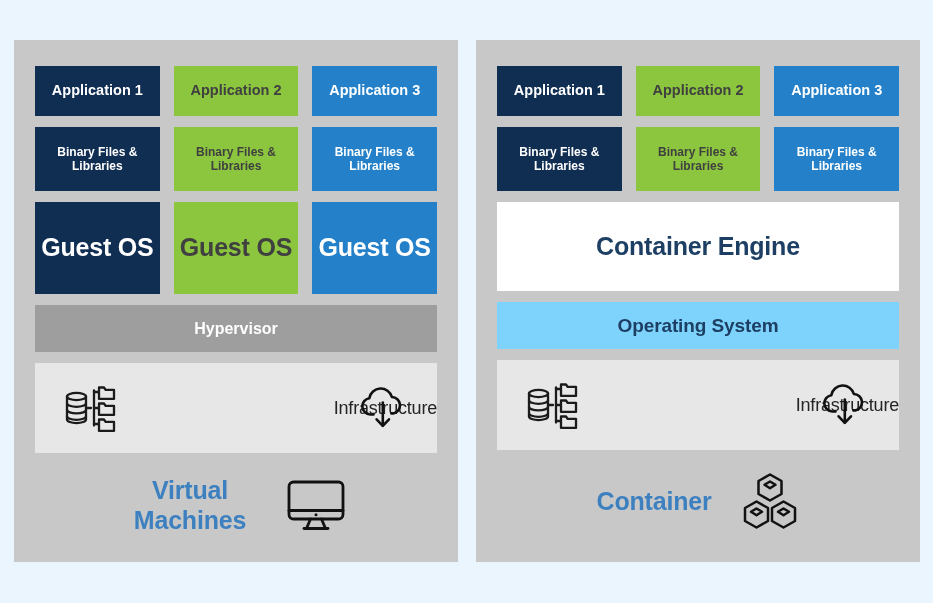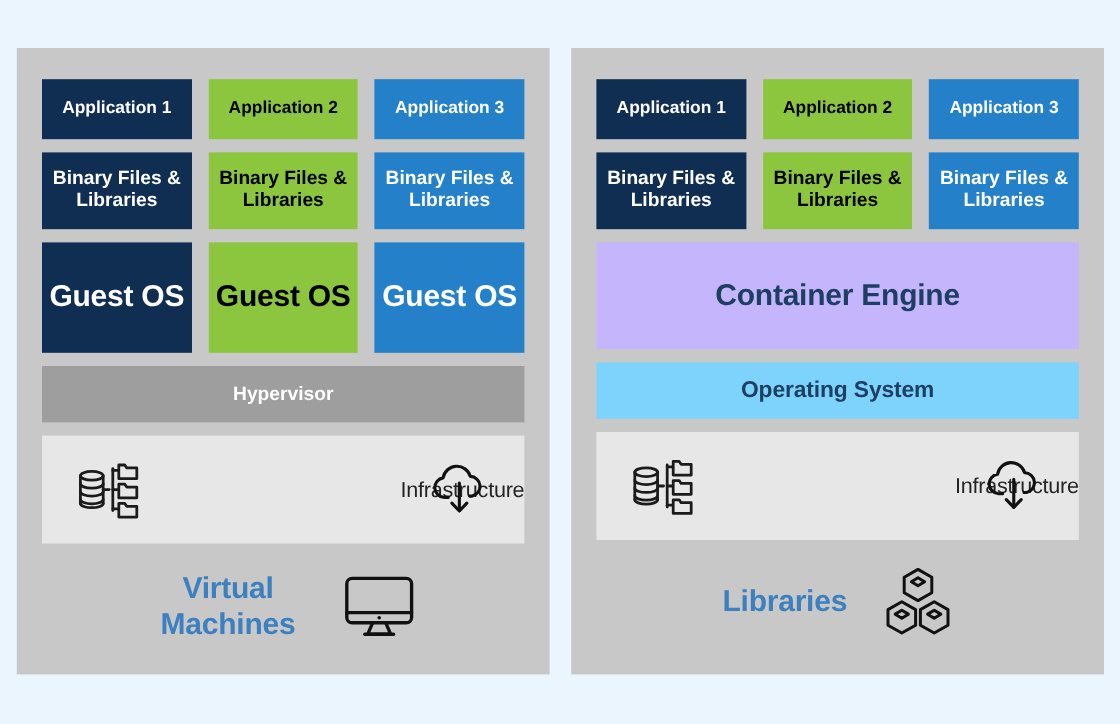--- a/index.html
+++ b/index.html
@@ -57,32 +57,32 @@
     display: flex;
     align-items: center;
     justify-content: center;
     text-align: center;
     line-height: 1.18;
     padding: 4px 6px;
   }
 
   
   .c-navy  { background: #102d52; color: #ffffff; }
-  .c-green { background: #8cc63e; color: #000000; }
+  .c-green { background: #8cc63e; color: #404040; }
   .c-blue  { background: #2380c9; color: #ffffff; }
 
   
   .row-app .cell {
     height: 50px;
     font-size: 14.5px;
     font-weight: bold;
   }
   .row-bin .cell {
     height: 64px;
-    font-size: 16px;
+    font-size: 12px;
     font-weight: bold;
   }
   .row-os .cell {
     height: 92px;
     font-size: 25px;
     font-weight: bold;
     letter-spacing: -0.2px;
   }
 
   
@@ -97,21 +97,21 @@
 
   .bar-hypervisor {
     height: 47px;
     background: #9e9e9e;
     color: #ffffff;
     font-size: 16px;
   }
 
   .bar-engine {
     height: 89px;
-    background: #c4b5fd;
+    background: #ffffff;
     color: #1d3f63;
     font-size: 25px;
     letter-spacing: -0.2px;
   }
 
   .bar-os-single {
     height: 47px;
     background: #7dd3fc;
     color: #1d3f63;
     font-size: 19px;
@@ -350,21 +350,21 @@
             <g fill="none" stroke="#111111" stroke-width="2.6" stroke-linejoin="round" stroke-linecap="round">
               <path d="M14.5 29.5 h-3.3 a8.2 8.2 0 0 1 -0.9 -16.3 a11.6 11.6 0 0 1 22.6 -1.2 a8.3 8.3 0 0 1 1.6 16.4 h-2.1"></path>
               <path d="M23.8 17.5 V40.5"></path>
               <path d="M17.6 34.3 L23.8 40.8 L30 34.3"></path>
             </g>
           </svg>
         </span>
       </div>
 
       <div class="footer">
-        <div class="footer-label">Libraries</div>
+        <div class="footer-label">Container</div>
         <span>
           <svg width="58" height="58" viewBox="0 0 58 58">
             <g fill="none" stroke="#111111" stroke-width="2.5" stroke-linejoin="round" stroke-linecap="round">
 
               <path d="M29 2.5 L40.5 9 V22 L29 28.5 L17.5 22 V9 Z"></path>
               <path d="M29 9.5 L34.5 12.8 L29 16.2 L23.5 12.8 Z"></path>
 
               <path d="M15.5 29.5 L27 36 V49 L15.5 55.5 L4 49 V36 Z"></path>
               <path d="M15.5 36.5 L21 39.8 L15.5 43.2 L10 39.8 Z"></path>
 

